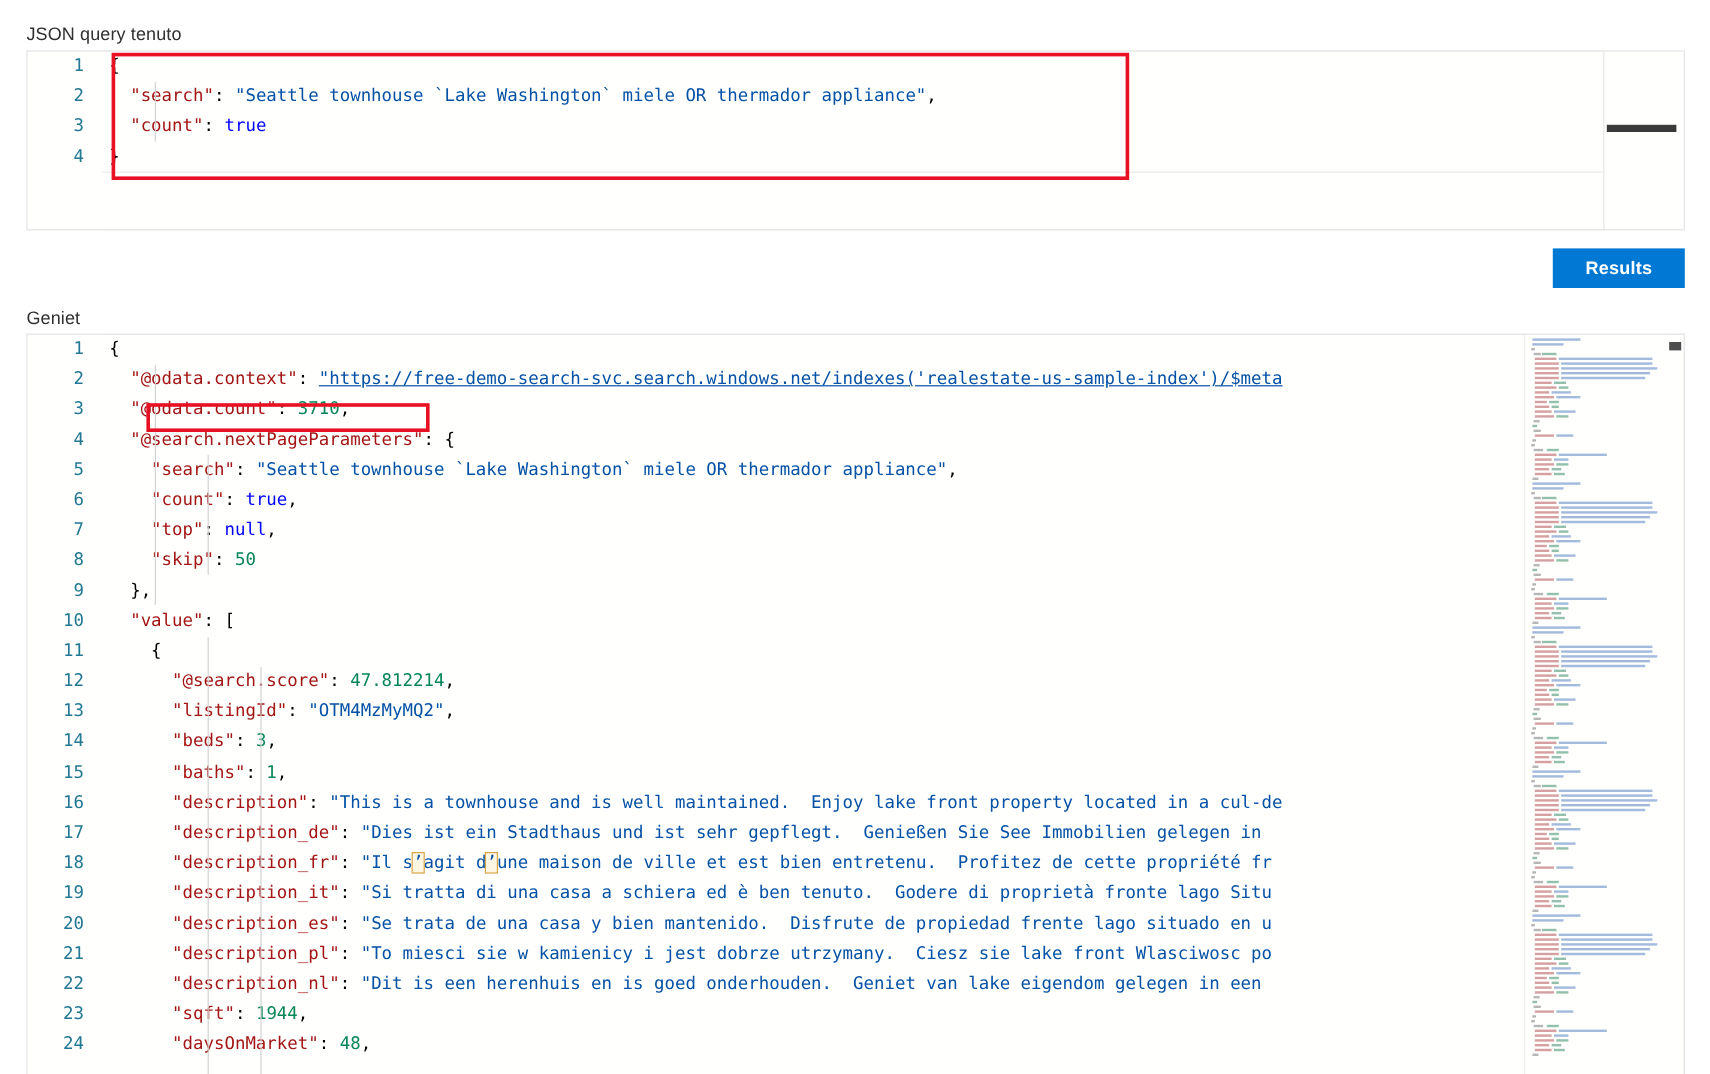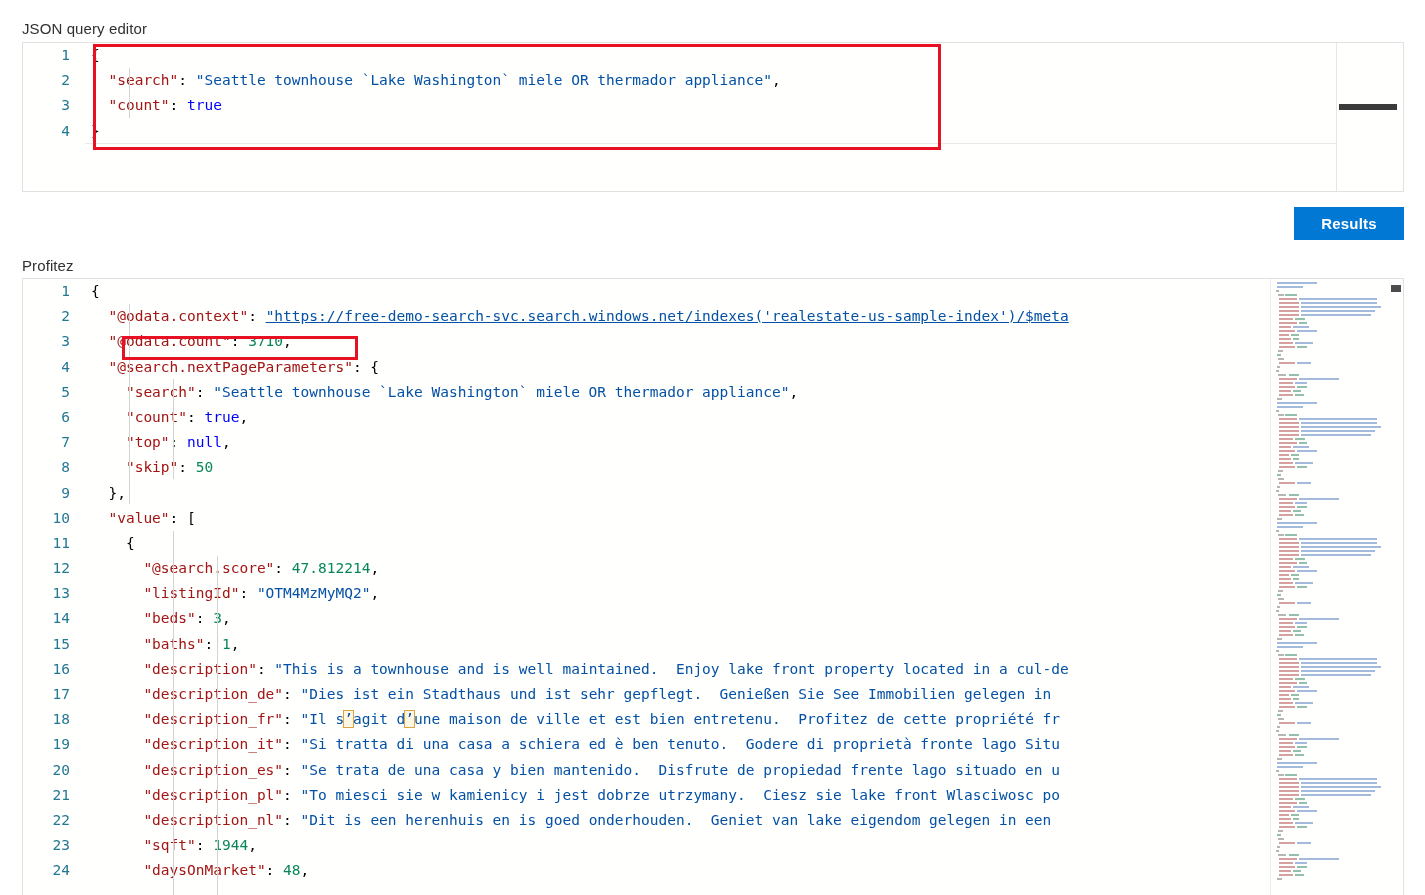--- a/index.html
+++ b/index.html
@@ -182,39 +182,39 @@
     top: 0; bottom: 0; right: 0;
     width: 3px;
     background: #ffffff;
   }
 </style>
 </head>
 <body>
 
 <div class="page">
 
-  <div class="section-label" id="label-json">JSON query editor</div>
+  <div class="section-label" id="label-json">JSON query tenuto</div>
 
   <div class="editor-shell" id="query-editor">
     <div class="code-area">
       <div class="gutter" id="query-gutter"><span class="ln">1</span><span class="ln">2</span><span class="ln">3</span><span class="ln">4</span></div>
       <div class="code-lines" id="query-lines"><span class="cl"><span class="p">{</span></span><span class="cl"><span class="p">  </span><span class="k">"search"</span><span class="p">: </span><span class="s">"Seattle townhouse `Lake Washington` miele OR thermador appliance"</span><span class="p">,</span></span><span class="cl"><span class="p">  </span><span class="k">"count"</span><span class="p">: </span><span class="b">true</span></span><span class="cl"><span class="p">}</span></span></div>
     </div>
     <div class="indent-guide" style="left:106px; top:25px; height:50px;"></div>
     <div class="line-sep" style="left:62px; right:66px; top:100px;"></div>
     <div class="deco-col">
       <div class="deco-mark" style="top:61px;"></div>
     </div>
   </div>
 
   <div class="redbox" id="redbox-query"></div>
 
   <button id="search-button">Results</button>
 
-  <div class="section-label" id="label-results">Profitez</div>
+  <div class="section-label" id="label-results">Geniet</div>
 
   <div class="editor-shell" id="results-editor">
     <div class="code-area">
       <div class="gutter" id="results-gutter"><span class="ln">1</span><span class="ln">2</span><span class="ln">3</span><span class="ln">4</span><span class="ln">5</span><span class="ln">6</span><span class="ln">7</span><span class="ln">8</span><span class="ln">9</span><span class="ln">10</span><span class="ln">11</span><span class="ln">12</span><span class="ln">13</span><span class="ln">14</span><span class="ln">15</span><span class="ln">16</span><span class="ln">17</span><span class="ln">18</span><span class="ln">19</span><span class="ln">20</span><span class="ln">21</span><span class="ln">22</span><span class="ln">23</span><span class="ln">24</span></div>
       <div class="code-lines" id="results-lines"><span class="cl"><span class="p">{</span></span><span class="cl"><span class="p">  </span><span class="k">"@odata.context"</span><span class="p">: </span><span class="u">"https://free-demo-search-svc.search.windows.net/indexes('realestate-us-sample-index')/$meta</span></span><span class="cl"><span class="p">  </span><span class="k">"@odata.count"</span><span class="p">: </span><span class="n">3710</span><span class="p">,</span></span><span class="cl"><span class="p">  </span><span class="k">"@search.nextPageParameters"</span><span class="p">: {</span></span><span class="cl"><span class="p">    </span><span class="k">"search"</span><span class="p">: </span><span class="s">"Seattle townhouse `Lake Washington` miele OR thermador appliance"</span><span class="p">,</span></span><span class="cl"><span class="p">    </span><span class="k">"count"</span><span class="p">: </span><span class="b">true</span><span class="p">,</span></span><span class="cl"><span class="p">    </span><span class="k">"top"</span><span class="p">: </span><span class="b">null</span><span class="p">,</span></span><span class="cl"><span class="p">    </span><span class="k">"skip"</span><span class="p">: </span><span class="n">50</span></span><span class="cl"><span class="p">  },</span></span><span class="cl"><span class="p">  </span><span class="k">"value"</span><span class="p">: [</span></span><span class="cl"><span class="p">    {</span></span><span class="cl"><span class="p">      </span><span class="k">"@search.score"</span><span class="p">: </span><span class="n">47.812214</span><span class="p">,</span></span><span class="cl"><span class="p">      </span><span class="k">"listingId"</span><span class="p">: </span><span class="s">"OTM4MzMyMQ2"</span><span class="p">,</span></span><span class="cl"><span class="p">      </span><span class="k">"beds"</span><span class="p">: </span><span class="n">3</span><span class="p">,</span></span><span class="cl"><span class="p">      </span><span class="k">"baths"</span><span class="p">: </span><span class="n">1</span><span class="p">,</span></span><span class="cl"><span class="p">      </span><span class="k">"description"</span><span class="p">: </span><span class="s">"This is a townhouse and is well maintained.  Enjoy lake front property located in a cul-de</span></span><span class="cl"><span class="p">      </span><span class="k">"description_de"</span><span class="p">: </span><span class="s">"Dies ist ein Stadthaus und ist sehr gepflegt.  Genießen Sie See Immobilien gelegen in </span></span><span class="cl"><span class="p">      </span><span class="k">"description_fr"</span><span class="p">: </span><span class="s">"Il s</span><span class="s hl">’</span><span class="s">agit d</span><span class="s hl">’</span><span class="s">une maison de ville et est bien entretenu.  Profitez de cette propriété fr</span></span><span class="cl"><span class="p">      </span><span class="k">"description_it"</span><span class="p">: </span><span class="s">"Si tratta di una casa a schiera ed è ben tenuto.  Godere di proprietà fronte lago Situ</span></span><span class="cl"><span class="p">      </span><span class="k">"description_es"</span><span class="p">: </span><span class="s">"Se trata de una casa y bien mantenido.  Disfrute de propiedad frente lago situado en u</span></span><span class="cl"><span class="p">      </span><span class="k">"description_pl"</span><span class="p">: </span><span class="s">"To miesci sie w kamienicy i jest dobrze utrzymany.  Ciesz sie lake front Wlasciwosc po</span></span><span class="cl"><span class="p">      </span><span class="k">"description_nl"</span><span class="p">: </span><span class="s">"Dit is een herenhuis en is goed onderhouden.  Geniet van lake eigendom gelegen in een </span></span><span class="cl"><span class="p">      </span><span class="k">"sqft"</span><span class="p">: </span><span class="n">1944</span><span class="p">,</span></span><span class="cl"><span class="p">      </span><span class="k">"daysOnMarket"</span><span class="p">: </span><span class="n">48</span><span class="p">,</span></span></div>
     </div>
 
     <div class="indent-guide" style="left:106px; top:25px; height:200px;"></div>
     <div class="indent-guide" style="left:150px; top:100px; height:100px;"></div>
     <div class="indent-guide" style="left:150px; top:252px; height:365px;"></div>

